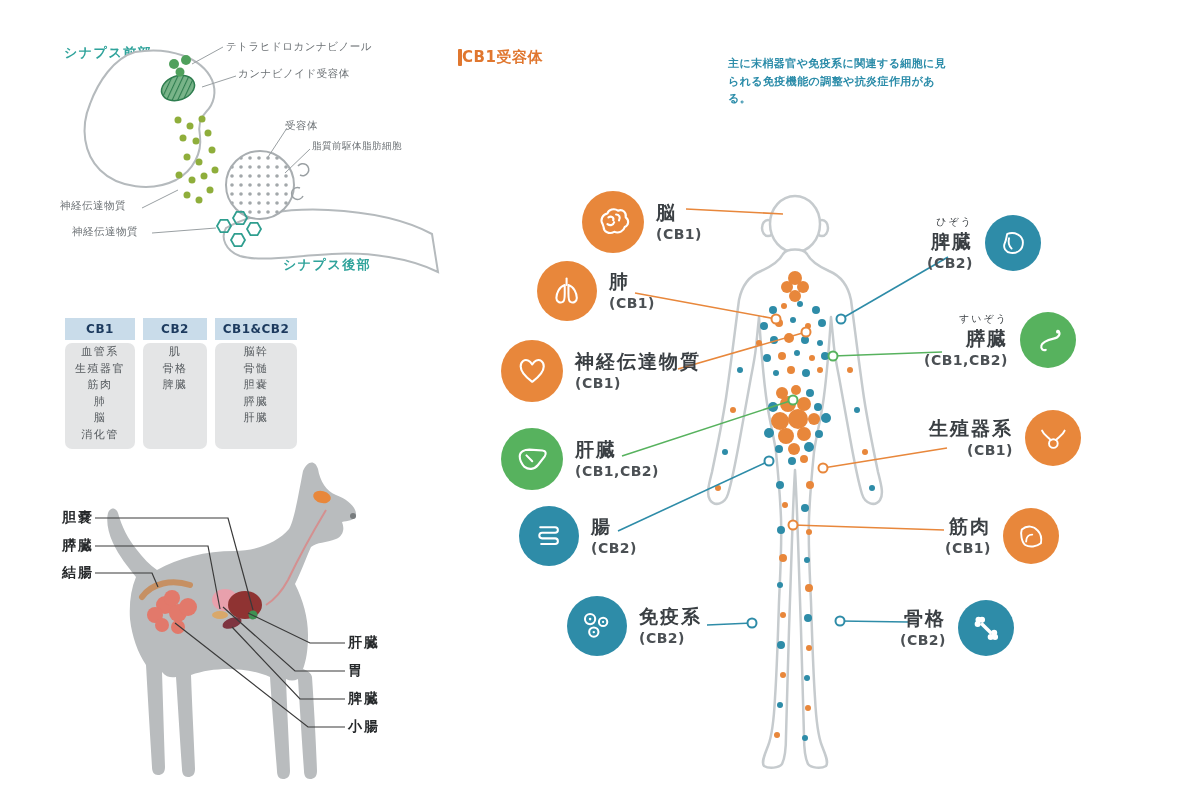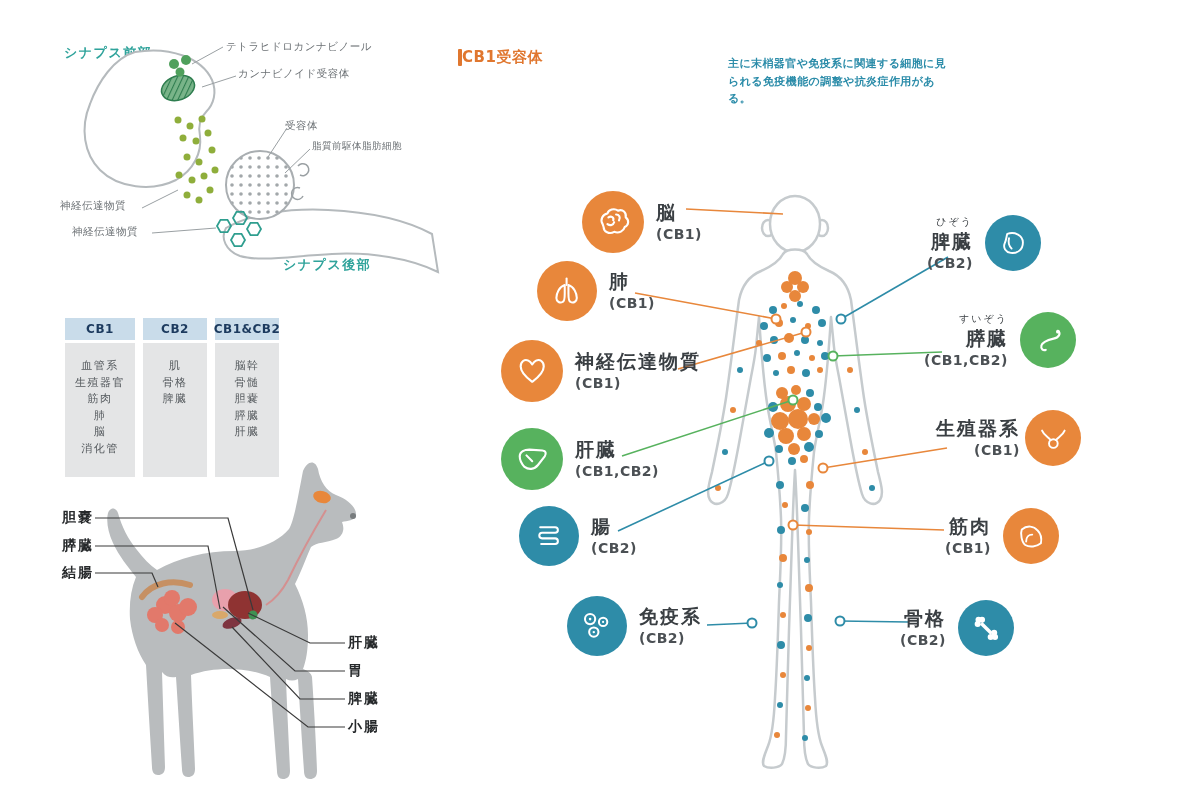--- a/index.html
+++ b/index.html
@@ -19,21 +19,21 @@
   .legend-title{font-size:15px;font-weight:bold;letter-spacing:0.5px;}
   .legend-desc{margin-top:7px;font-size:11px;line-height:1.6;letter-spacing:0.4px;font-weight:bold;}
   .legend-cb1 .legend-bar{background:#E0772F;} .legend-cb1 .legend-title,.legend-cb1 .legend-desc{color:#E0772F;}
   .legend-cb2 .legend-bar{background:#2B8CA9;} .legend-cb2 .legend-title,.legend-cb2 .legend-desc{color:#2B8CA9;}
   .legend-both .legend-bar{background:#55B05B;height:21px;} .legend-both .legend-title{color:#55B05B;}
 
   
   .t-col{position:absolute;top:0;}
   .t-head{height:22px;background:#C9DCEA;color:#1c3a5e;font-size:12px;font-weight:bold;
           display:flex;align-items:center;justify-content:center;letter-spacing:0.5px;}
-  .t-body{margin-top:3px;background:#E4E5E6;padding:15px 3px;height:104px;}
+  .t-body{margin-top:3px;background:#E4E5E6;padding:1px 3px;height:104px;border-radius:7px;}
   .t-cell{font-size:11px;color:#555a5e;text-align:center;line-height:16.5px;letter-spacing:1.5px;}
 
   
   .dog-label{position:absolute;font-size:14px;font-weight:bold;color:#26292b;letter-spacing:2px;}
 
   
   .organ-circle{position:absolute;border-radius:50%;display:flex;align-items:center;justify-content:center;z-index:3;}
   .organ-circle.cb1{background:#E8873B;}
   .organ-circle.cb2{background:#2E8CA8;}
   .organ-circle.both{background:#57B25E;}
@@ -347,21 +347,21 @@
         </div>
     </div>
     <div class="t-col" style="left:78px;width:64px">
       <div class="t-head">CB2</div>
       <div class="t-body">
           <div class="t-cell">肌</div>
           <div class="t-cell">骨格</div>
           <div class="t-cell">脾臓</div>
         </div>
     </div>
-    <div class="t-col" style="left:150px;width:64px">
+    <div class="t-col" style="left:150px;width:82px">
       <div class="t-head">CB1&amp;CB2</div>
       <div class="t-body">
           <div class="t-cell">脳幹</div>
           <div class="t-cell">骨髄</div>
           <div class="t-cell">胆嚢</div>
           <div class="t-cell">膵臓</div>
           <div class="t-cell">肝臓</div>
         </div>
     </div>
   </div>
@@ -483,21 +483,21 @@
       <div class="organ-label right" style="right: 192px; top: 304px; justify-content: center;">
         <span class="organ-furigana">すいぞう</span>
         <span class="organ-name">膵臓</span>
         <span class="organ-receptor">(CB1,CB2)</span>
       </div>
       <div class="organ-circle cb1" style="left: 1025px; top: 410px; width: 56px; height: 56px;">
         <svg class="organ-icon" viewBox="0 0 40 40">
           <use href="#sym-reproductive"></use>
         </svg>
       </div>
-      <div class="organ-label right" style="right: 180px; top: 402px; margin-left: 28px;">
+      <div class="organ-label right" style="right: 187px; top: 402px; margin-left: 28px;">
         <span class="organ-name">生殖器系</span>
         <span class="organ-receptor">(CB1)</span>
       </div>
       <div class="organ-circle cb1" style="left: 1003px; top: 508px; width: 56px; height: 56px;">
         <svg class="organ-icon" viewBox="0 0 40 40">
           <use href="#sym-muscle"></use>
         </svg>
       </div>
       <div class="organ-label right" style="right: 209px; top: 500px;">
         <span class="organ-name">筋肉</span>

